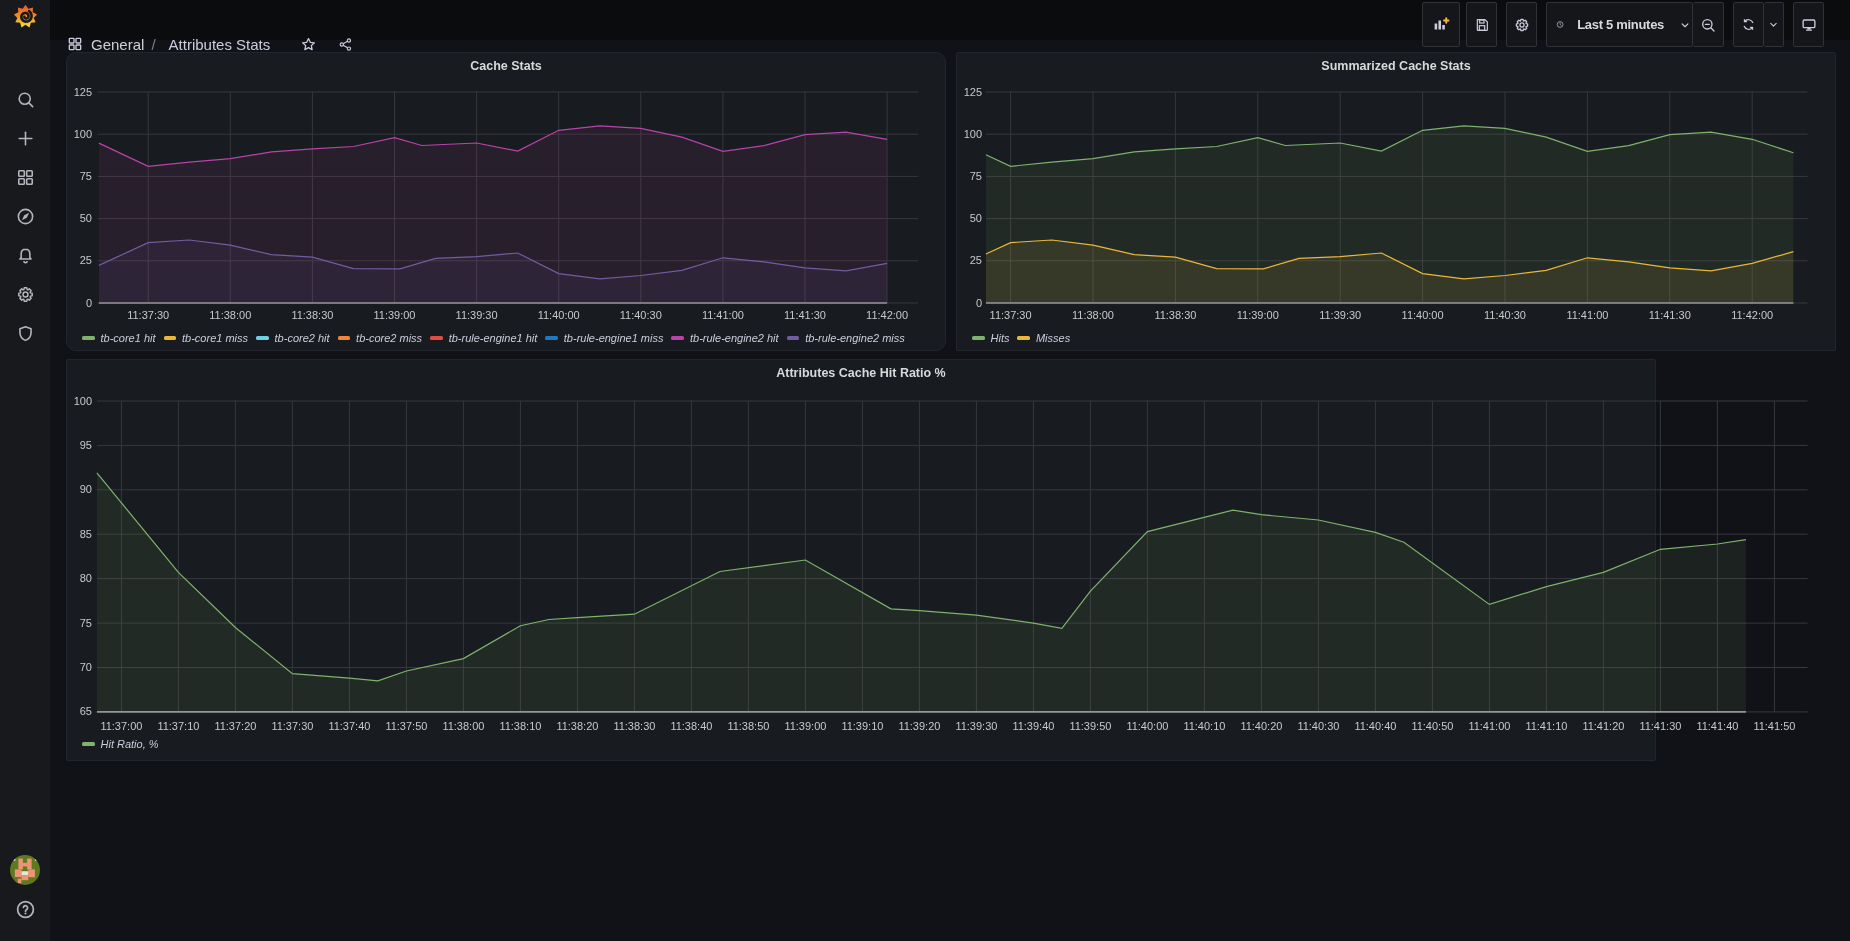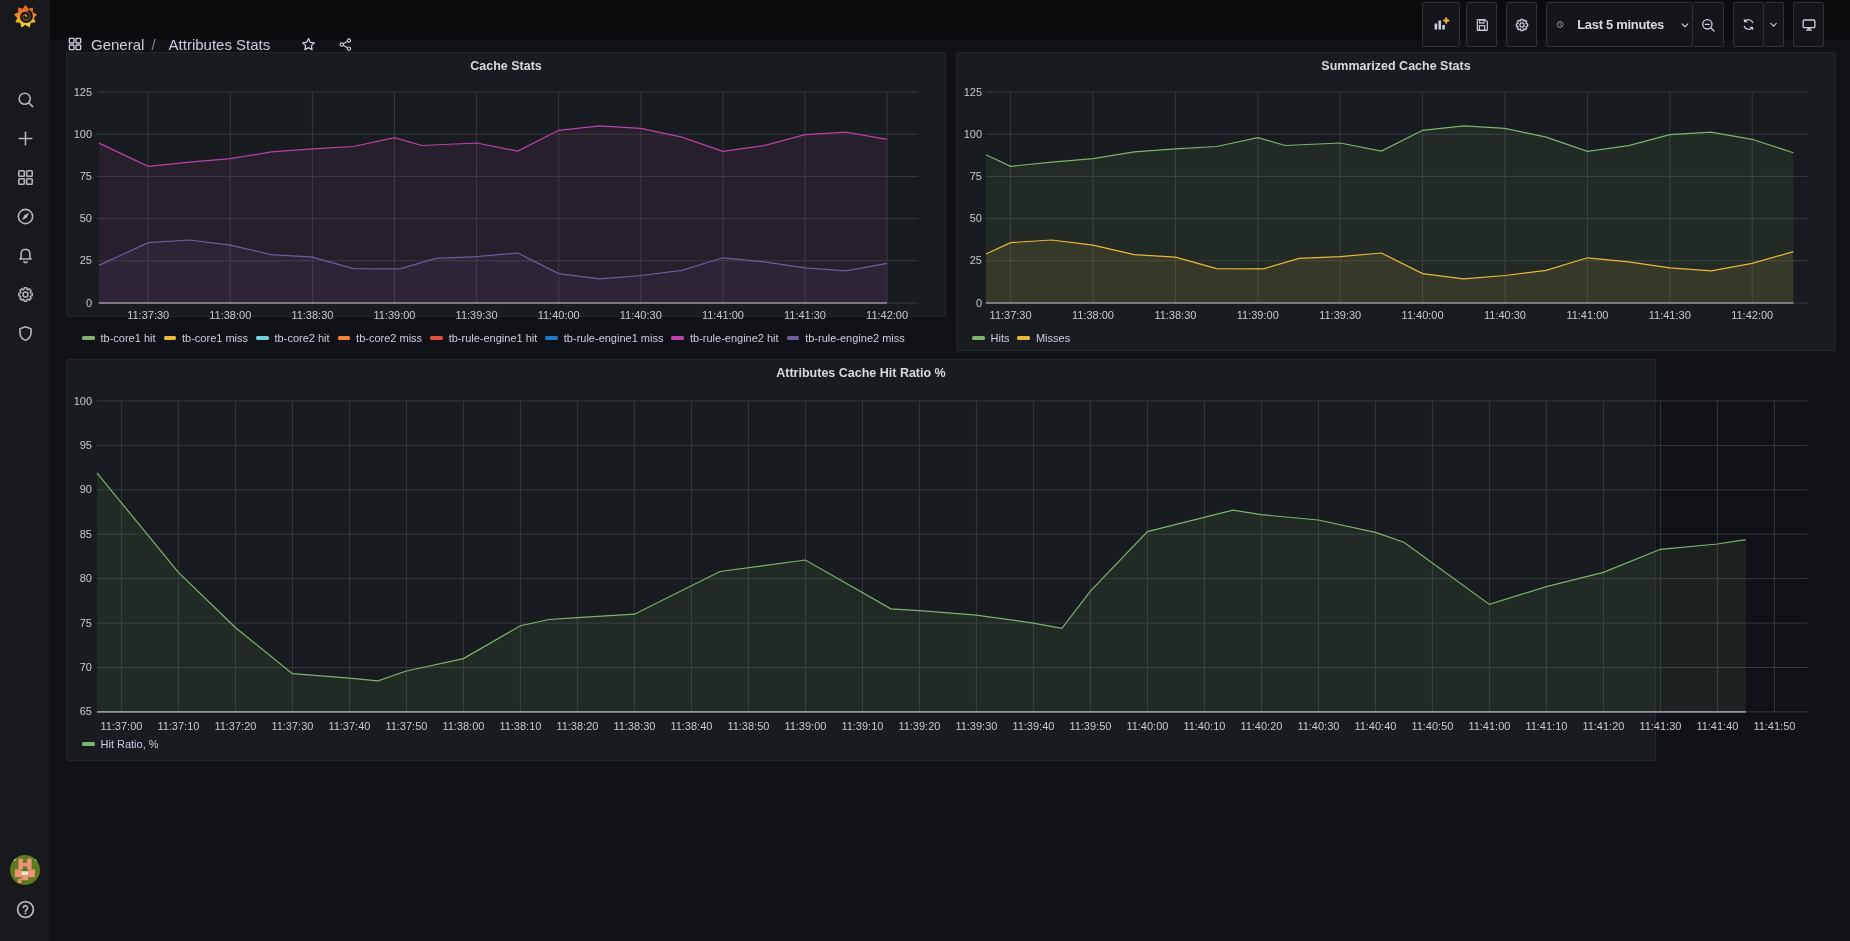--- a/index.html
+++ b/index.html
@@ -3,21 +3,21 @@
 * { margin:0; padding:0; box-sizing:border-box; }
 html,body { width:1850px; height:941px; background:#111217; overflow:hidden;
   font-family:"Liberation Sans", sans-serif; }
 .navbar { position:absolute; left:50px; top:0; width:1800px; height:40px; background:#0b0c0e; }
 .sidebar { position:absolute; left:0; top:0; width:50px; height:941px; background:#18191c; z-index:5; }
 .sideicon { position:absolute; left:0; width:50px; display:flex; justify-content:center; }
 .panel { position:absolute; background:#181b1f; border:1px solid #22252b; border-radius:2px; }
 .ptitle { position:absolute; width:100%; text-align:center; top:6px; font-size:12.5px; font-weight:bold; color:#d8d9da; }
 .psvg { position:absolute; left:0; top:0; }
 .legend { position:absolute; display:flex; align-items:center; font-size:11px; color:#ccccdc; white-space:nowrap; }
-.li { display:flex; align-items:center; margin-right:8px; }
+.li { display:flex; align-items:center; margin-right:8px;font-style:italic; }
 .sw { display:inline-block; width:12.5px; height:4.5px; border-radius:1.5px; margin-right:6px; }
 .crumb { position:absolute; top:0; height:32px; display:flex; align-items:center; color:#d0d1d3; font-size:15px;margin-top:28px; }
 .btn { position:absolute; top:2px; height:45px; background:#141619; border:1px solid #2f3236; border-radius:2px;
   display:flex; align-items:center; justify-content:center; color:#ccccdc;gap:6px; }
 </style></head>
 <body>
 
 <div class="navbar"></div>
 
 <div class="crumb" style="left:67px;">
@@ -191,21 +191,21 @@
     </div>
   <div class="sideicon" style="top:899px;">
       <svg width="21" height="21" viewBox="0 0 24 24">
         <circle cx="12" cy="12" r="9" fill="none" stroke="#b2b5bc" stroke-width="2"></circle>
         <path d="M9.6 9.6 a2.4 2.4 0 1 1 3.5 2.6 c-0.8 0.45 -1.1 0.9 -1.1 1.8" fill="none" stroke="#b2b5bc" stroke-width="2" stroke-linecap="round"></path>
         <circle cx="12" cy="16.6" r="1.2" fill="#b2b5bc"></circle>
       </svg>
     </div>
 </div>
 
-<div class="panel" style="left:66px;top:52px;width:880px;height:265px;">
+<div class="panel" style="left:66px;top:52px;width:880px;height:299px;border-radius:10px;">
   <div class="ptitle">Cache Stats</div>
 </div>
 <svg class="psvg" style="left:66px;top:52px;" width="880" height="299" viewBox="66 52 880 299">
 <line x1="97.6" y1="303.0" x2="918" y2="303.0" stroke="#35383c" stroke-width="1"></line>
 <line x1="97.6" y1="260.8" x2="918" y2="260.8" stroke="#35383c" stroke-width="1"></line>
 <line x1="97.6" y1="218.6" x2="918" y2="218.6" stroke="#35383c" stroke-width="1"></line>
 <line x1="97.6" y1="176.4" x2="918" y2="176.4" stroke="#35383c" stroke-width="1"></line>
 <line x1="97.6" y1="134.2" x2="918" y2="134.2" stroke="#35383c" stroke-width="1"></line>
 <line x1="97.6" y1="92.0" x2="918" y2="92.0" stroke="#35383c" stroke-width="1"></line>
 <line x1="148.2" y1="92.0" x2="148.2" y2="303.0" stroke="#35383c" stroke-width="1"></line>

